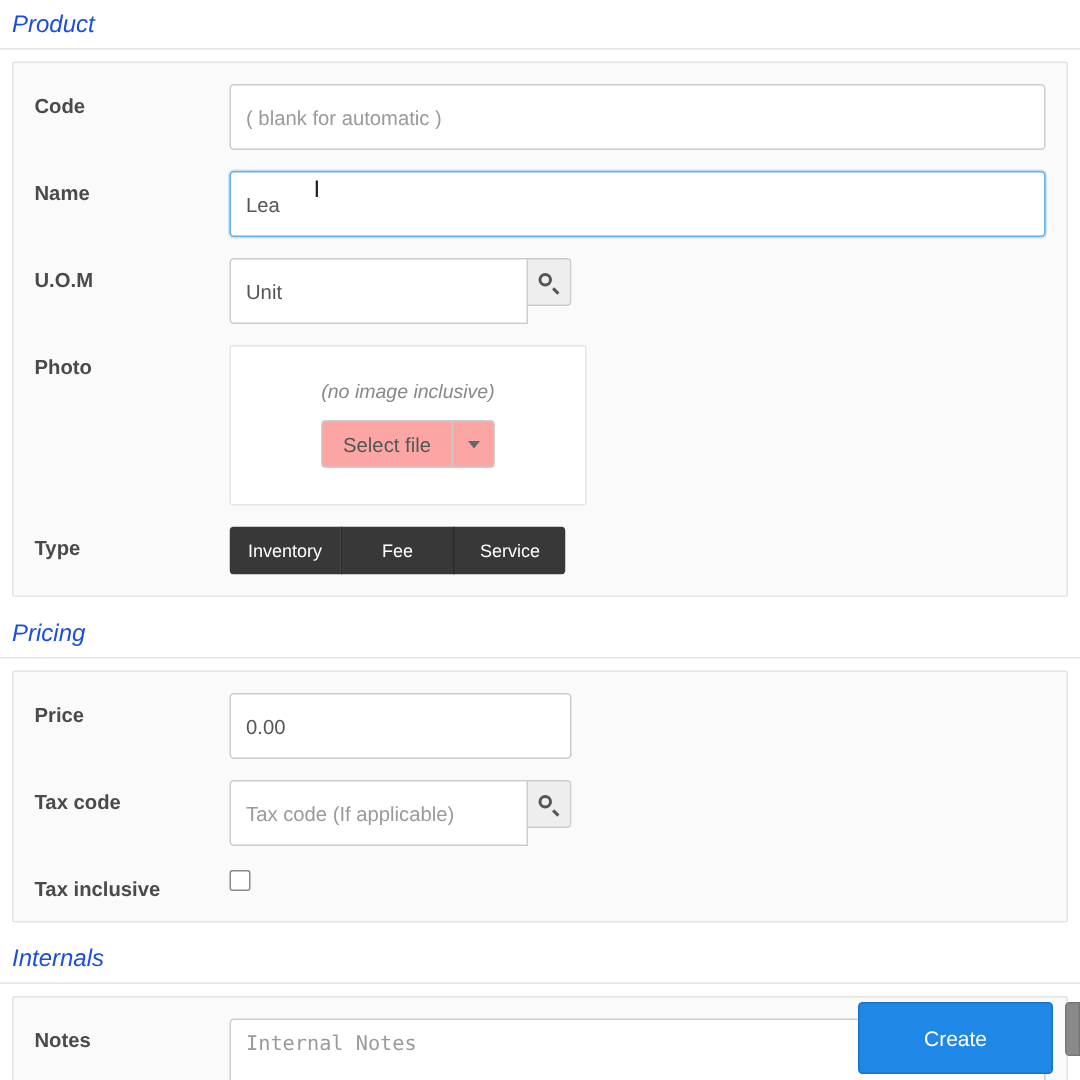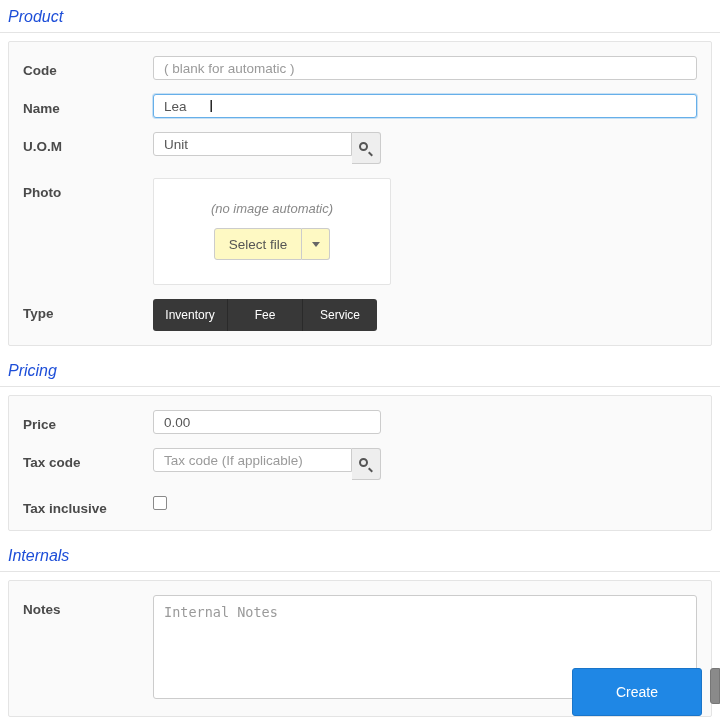--- a/index.html
+++ b/index.html
@@ -29,21 +29,21 @@
     width:130px;
     font-weight:700;
     color:#4a4a4a;
     padding-top:7px;
     font-size:13.5px;
   }
   .field-col { flex:1; }
 
   .text-input {
     width:100%;
-    height:24px;
+    height:44px;
     padding: 0 10px;
     border:1px solid #ccc;
     border-radius:3px;
     font-size:13.5px;
     color:#555;
     background:#fff;
     outline:none;
   }
   .text-input::placeholder { color:#9a9a9a; font-style: normal;}
 
@@ -67,21 +67,21 @@
     width:238px;
     border:1px solid #e4e4e4;
     background:#fff;
     padding: 22px 8px 24px 8px;
     display:flex; flex-direction:column; align-items:center;
     border-radius:2px;
   }
   .photo-caption { font-style:italic; color:#888; font-size:13px; margin-bottom:12px;}
   .split-btn { display:flex; }
   .btn {
-    background:#fef9c3; border:1px solid #ccc; color:#555;
+    background:#fca5a5; border:1px solid #ccc; color:#555;
     font-size:13.5px; height:32px; padding:0 14px;
     display:flex; align-items:center; justify-content:center;
     cursor:pointer;
   }
   .btn-left { border-top-left-radius:3px; border-bottom-left-radius:3px; }
   .btn-right { border-top-right-radius:3px; border-bottom-right-radius:3px; border-left:0; width:28px; padding:0;}
   .caret {
     width:0;height:0;border-left:4px solid transparent;border-right:4px solid transparent;border-top:5px solid #666;
   }
 
@@ -164,21 +164,21 @@
               </span>
         </div>
       </div>
     </div>
   </div>
 
   <div class="row">
     <div class="label-col">Photo</div>
     <div class="field-col">
       <div class="photo-box">
-        <div class="photo-caption">(no image automatic)</div>
+        <div class="photo-caption">(no image inclusive)</div>
         <div class="split-btn">
           <div class="btn btn-left">Select file</div>
           <div class="btn btn-right">
             <span class="caret"></span>
           </div>
         </div>
       </div>
     </div>
   </div>
 

